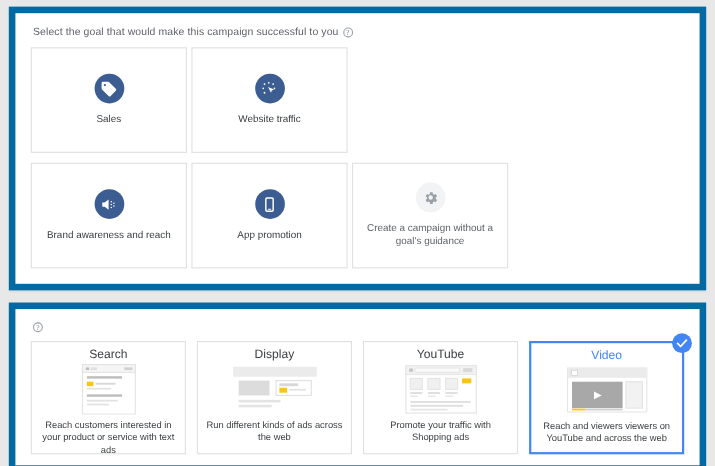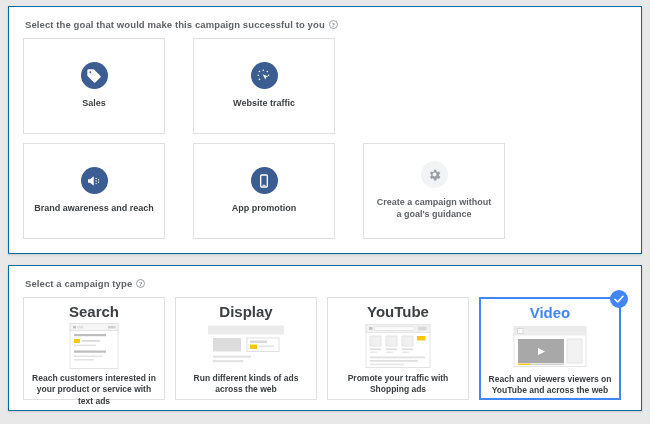--- a/index.html
+++ b/index.html
@@ -7,23 +7,22 @@
   body {
     width:650px; height:424px;
     background:#e8e8e8;
     font-family:"Liberation Sans", sans-serif;
     overflow:hidden;
   }
   .page { width:650px; height:424px; position:relative; padding:6px 8px; }
 
   .panel {
     background:#ffffff;
-    border:1px solid #0369a1;
+    border:6px solid #0369a1;
     box-shadow:0 1px 2px rgba(60,64,67,0.18);
-    font-weight:bold;
   }
   .panel-inner { padding:10px 14px 14px 14px; }
 
   .section-label {
     font-size:9.5px;
     color:#5f6368;
     letter-spacing:0.1px;
     display:flex;
     align-items:center;
     gap:4px;
@@ -35,21 +34,21 @@
     border-radius:50%;
     color:#80868b;
     font-size:7px;
     line-height:8px;
     text-align:center;
     display:inline-block;
     font-family:"Liberation Serif", serif;
   }
 
   
-  .goal-row { display:flex; gap:28px; }
+  .goal-row { display:flex; gap:4px; }
   .goal-row.second { margin-top:9px; }
 
   .goal-card {
     position:relative;
     width:142px;
     height:96px;
     border:1px solid #e0e0e0;
     background:#fff;
     display:flex;
     flex-direction:column;
@@ -96,21 +95,21 @@
     height:103px;
     border:1px solid #e0e0e0;
     background:#fff;
     padding:5px 6px 4px 6px;
     display:flex;
     flex-direction:column;
     align-items:center;
   }
   .type-card.selected { border:2px solid #4285f4; }
   .type-card .t-title {
-    font-size:15px;
+    font-size:11px;
     color:#3c4043;
     margin-bottom:3px;
   }
   .type-card.selected .t-title { color:#4285f4; }
   .type-card .thumb {
     width:92px; height:46px;
     flex:none;
     margin-bottom:4px;
   }
   .type-card .t-desc {
@@ -201,21 +200,20 @@
         </div>
       </div>
 
     </div>
   </div>
 
   <div class="panel">
     <div class="panel-inner" style="padding-bottom:10px;">
 
       <div class="section-label">
-        <span>Select a campaign type</span>
         <span class="help-icon">?</span>
       </div>
 
       <div class="type-row">
 
         <div class="type-card">
           <span class="t-title">Search</span>
           <span class="thumb">
             <svg width="92" height="46" viewBox="0 0 92 46">
               <rect x="22" y="0.5" width="48" height="45" fill="#ffffff" stroke="#e3e3e3"></rect>

